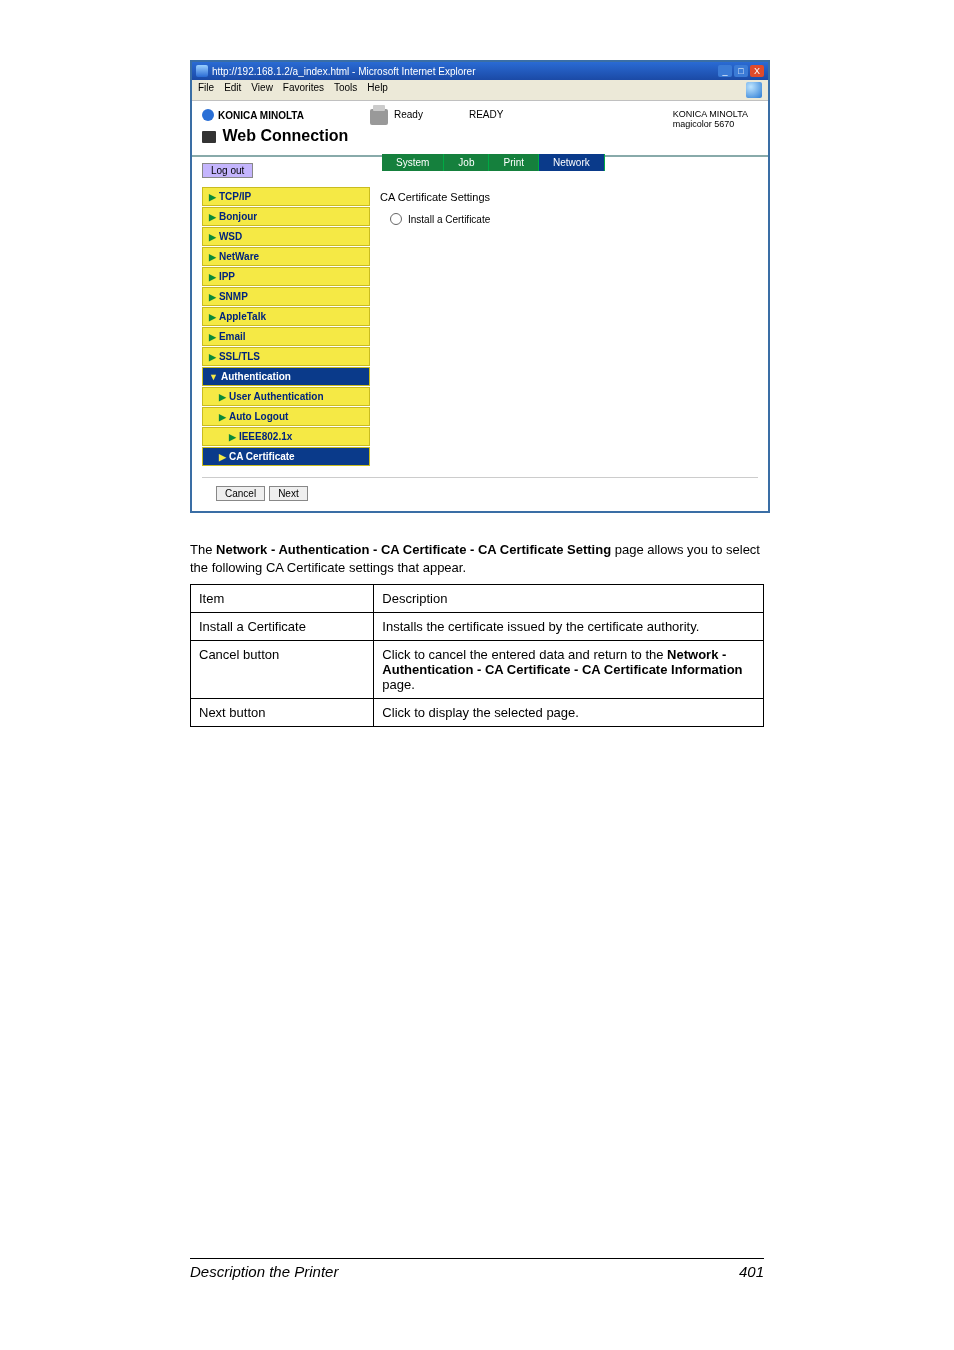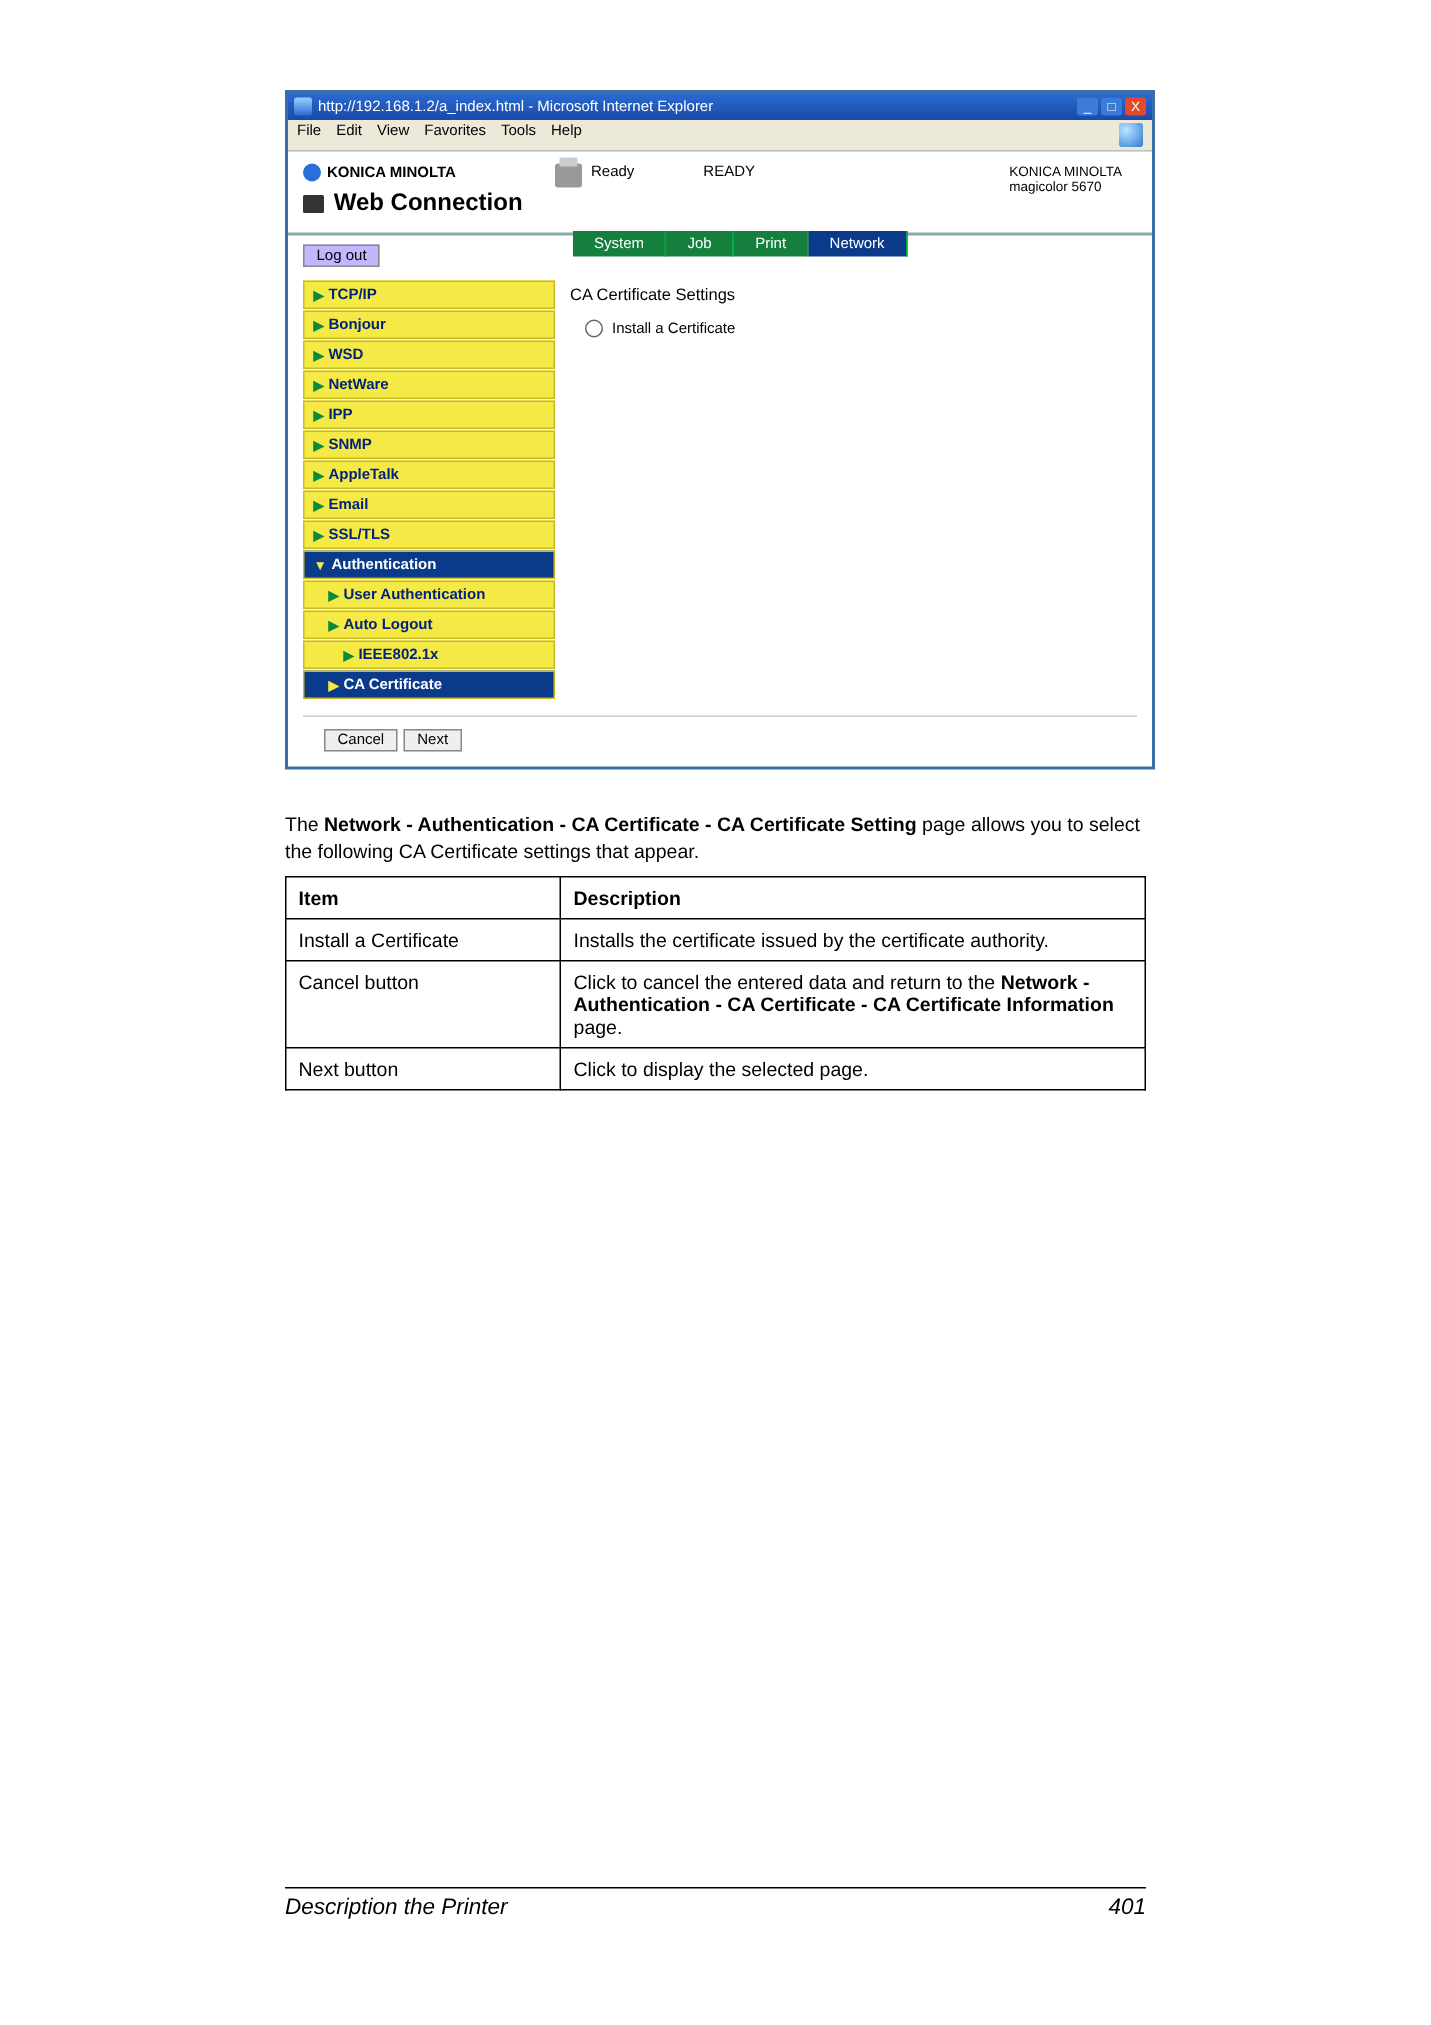--- a/index.html
+++ b/index.html
@@ -45,21 +45,21 @@
   .side-item.blue .arr{color:#f5e945}
   .main{flex:1;padding:4px 10px}
   .main-title{font-size:11px;font-weight:normal;margin-bottom:10px}
   .radio-row{font-size:10px;display:flex;align-items:center;gap:6px;margin-left:10px}
   .radio{width:10px;height:10px;border:1px solid #666;border-radius:50%}
   .footerbtns{display:flex;justify-content:flex-start;gap:4px;padding:8px 14px 10px;border-top:1px solid #ccc;margin:0 10px}
   .fbtn{border:1px solid #888;background:#efefef;font-size:10px;padding:1px 8px}
   .para{font-size:13px;line-height:1.35;margin:14px 0 8px}
   table.tbl{border-collapse:collapse;width:100%;font-size:13px}
   table.tbl th,table.tbl td{border:1px solid #000;padding:6px 8px;text-align:left;vertical-align:top}
-  table.tbl th{font-weight:bold}
+  table.tbl th{font-weight:normal}
   .footer{position:absolute;left:190px;right:190px;bottom:70px;border-top:1px solid #000;padding-top:4px;display:flex;justify-content:space-between;font-size:15px;font-style:italic}
   .footer .pg{font-style:italic}
 </style>
 </head>
 <body>
 
 <div class="page">
 
   <div class="shot">
     <div class="titlebar">

